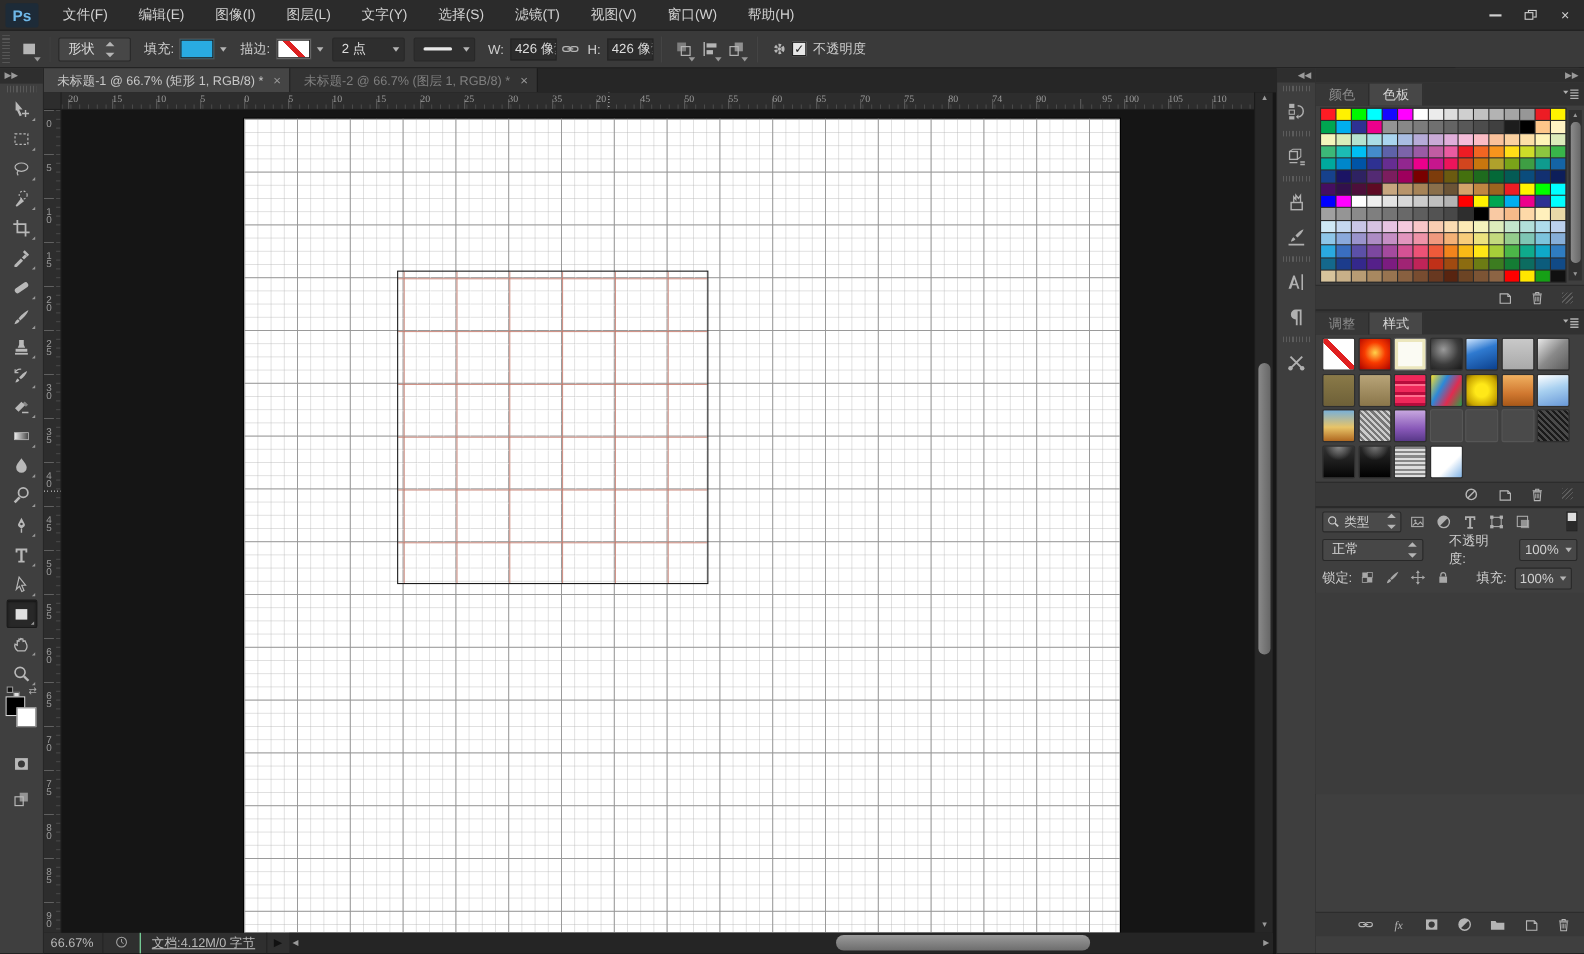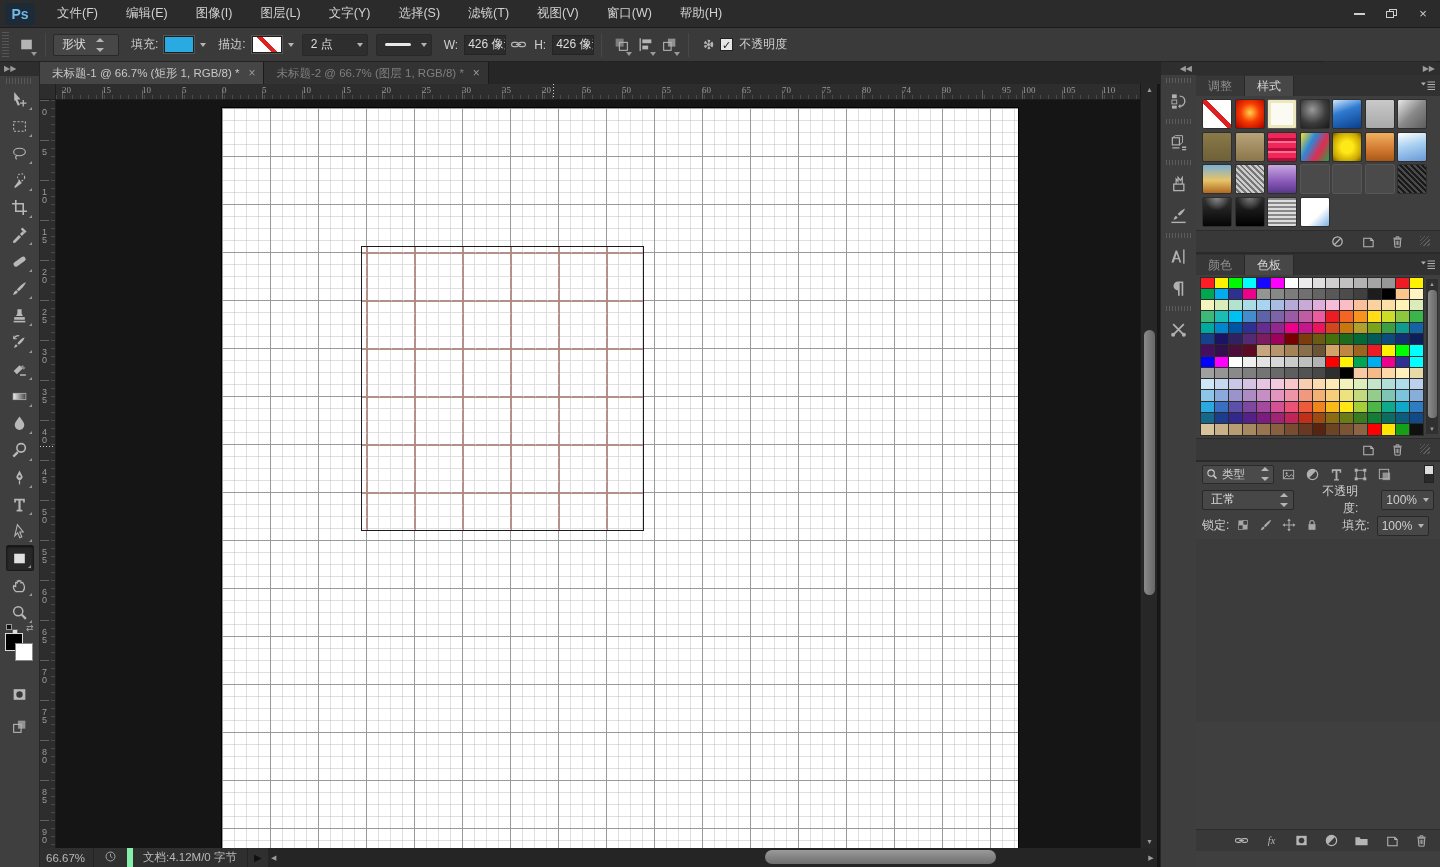--- a/index.html
+++ b/index.html
@@ -130,22 +130,22 @@
              border-left:1px solid #1b1b1b; }
   .vscroll .arr { position:absolute; left:0; width:17px; height:12px; color:#9a9a9a; font-size:7px;
              text-align:center; line-height:12px; }
   .vthumb { position:absolute; left:3px; top:246px; width:11px; height:265px; border-radius:6px;
             background:linear-gradient(90deg,#8a8a8a,#666); }
   .statusbar { position:absolute; left:40px; top:848px; width:1117px; height:19px; background:#2f2f2f;
                display:flex; align-items:center; font-size:11.5px; color:#b9b9b9; }
   .sb-zoom { padding:0 8px 0 6px; border-right:1px solid #242424; height:100%; display:flex; align-items:center; }
   .sb-clock { margin:0 10px; color:#a5a5a5; }
   .sb-clock svg { width:13px; height:13px; }
-  .sb-doc { padding:0 10px; border-left:6px solid #86efac; border-right:1px solid #242424; height:100%;
-            display:flex; align-items:center; }
+  .sb-doc { padding:0 10px; border-left:1px solid #86efac; border-right:1px solid #242424; height:100%;
+            display:flex; align-items:center;text-decoration:underline; }
   .sb-flyout { color:#111; font-size:10px; margin:0 6px; }
   .hscroll { position:relative; flex:1; height:100%; background:#252525; }
   .hscroll .arr { position:absolute; top:0; height:19px; width:12px; color:#9a9a9a; font-size:7px;
             line-height:19px; text-align:center; }
   .hthumb { position:absolute; left:497px; top:2px; width:231px; height:14px; border-radius:7px;
             background:linear-gradient(#9a9a9a,#6e6e6e); }
 
   
   .rightstrip { position:absolute; left:1160px; top:62px; width:36px; height:805px; background:#3e3e3e;
                 border-left:1px solid #262626; }
@@ -194,21 +194,21 @@
 
   
   .lrow { display:flex; align-items:center; padding:0 6px; color:#cfcfcf; }
   .filter-row { height:25px; gap:5px; }
   .filter-combo { height:19px; background:#4a4a4a; border:1px solid #2a2a2a; border-radius:2px;
                   display:flex; align-items:center; padding:0 3px; gap:4px; font-size:11.5px; }
   .fic { width:19px; height:19px; display:flex; align-items:center; justify-content:center; color:#b0b0b0; }
   .fic svg { width:15px; height:15px; }
   .filter-toggle { margin-left:auto; width:10px; height:18px; background:linear-gradient(#ddd 0 50%,#2a2a2a 50%);
                   border:1px solid #222; }
-  .blend-row { height:26px; gap:23px;text-align:right; }
+  .blend-row { height:26px; gap:23px; }
   .blend-combo { width:112px; height:20px; }
   .mini-combo { height:20px; background:#474747; border:1px solid #282828; border-radius:2px;
                 display:flex; align-items:center; padding:0 4px; }
   .lock-row { height:26px; gap:7px; font-size:12px; }
   .lockic { width:16px; height:16px; color:#a8a8a8; }
   .lockic svg { width:14px; height:14px; }
   .layer-row { height:40px; border-bottom:1px solid #373737; background:#434343; padding:0; }
   .layer-row.sel { background:#56697a; color:#fff; }
   .eye-cell { width:28px; height:100%; border-right:1px solid #353535; display:flex; align-items:center;
               justify-content:center; color:#ddd; }
@@ -708,21 +708,21 @@
       <span class="rlab" style="left: 126px;">5</span>
       <span class="rlab" style="left: 166px;">0</span>
       <span class="rlab" style="left: 206px;">5</span>
       <span class="rlab" style="left: 246px;">10</span>
       <span class="rlab" style="left: 286px;">15</span>
       <span class="rlab" style="left: 326px;">20</span>
       <span class="rlab" style="left: 366px;">25</span>
       <span class="rlab" style="left: 406px;">30</span>
       <span class="rlab" style="left: 446px;">35</span>
       <span class="rlab" style="left: 486px;">20</span>
-      <span class="rlab" style="left: 526px;">56</span>
+      <span class="rlab" style="left: 526px;">45</span>
       <span class="rlab" style="left: 566px;">50</span>
       <span class="rlab" style="left: 606px;">55</span>
       <span class="rlab" style="left: 646px;">60</span>
       <span class="rlab" style="left: 686px;">65</span>
       <span class="rlab" style="left: 726px;">70</span>
       <span class="rlab" style="left: 766px;">75</span>
       <span class="rlab" style="left: 806px;">80</span>
       <span class="rlab" style="left: 846px;">74</span>
       <span class="rlab" style="left: 886px;">90</span>
       <span class="rlab" style="left: 946px;">95</span>
@@ -876,75 +876,20 @@
         <div class="strip-icon">
           <svg>
             <use href="#i-clone-source"></use>
           </svg>
         </div>
       </div>
   </div>
 
   <div class="rightpanels">
     <div class="panels-head">▶▶</div>
-
-    <div class="panel">
-      <div class="ptabs">
-          <div class="ptab">调整</div>
-          <div class="ptab active">样式</div>
-          <span class="pmenu"><svg>
-              <use href="#i-menu"></use>
-            </svg></span>
-        </div>
-      <div class="styles-grid">
-          <div class="style-item" style="background: linear-gradient(45deg, transparent 44%, rgb(224, 32, 32) 44%, rgb(224, 32, 32) 56%, transparent 56%), rgb(255, 255, 255);"></div>
-          <div class="style-item" style="background: radial-gradient(circle at 50% 45%, rgb(255, 210, 74) 0%, rgb(248, 59, 0) 45%, rgb(168, 0, 0) 100%);"></div>
-          <div class="style-item sel" style="background: rgb(251, 251, 243);"></div>
-          <div class="style-item" style="background: radial-gradient(circle at 40% 35%, rgb(154, 154, 154) 0%, rgb(60, 60, 60) 55%, rgb(24, 24, 24) 100%);"></div>
-          <div class="style-item" style="background: linear-gradient(160deg, rgb(207, 230, 255) 0%, rgb(47, 122, 208) 40%, rgb(11, 63, 140) 100%);"></div>
-          <div class="style-item" style="background: linear-gradient(rgb(201, 201, 201), rgb(169, 169, 169));"></div>
-          <div class="style-item" style="background: linear-gradient(135deg, rgb(232, 232, 232) 0%, rgb(138, 138, 138) 50%, rgb(92, 92, 92) 100%);"></div>
-          <div class="style-item" style="background: linear-gradient(rgb(138, 122, 72), rgb(110, 96, 56));"></div>
-          <div class="style-item" style="background: linear-gradient(rgb(184, 164, 120), rgb(138, 118, 74));"></div>
-          <div class="style-item" style="background: repeating-linear-gradient(rgb(240, 40, 90) 0px, rgb(240, 40, 90) 5px, rgb(184, 12, 60) 5px, rgb(184, 12, 60) 8px, rgb(255, 110, 142) 8px, rgb(255, 110, 142) 10px);"></div>
-          <div class="style-item" style="background: linear-gradient(120deg, rgb(248, 224, 44) 0%, rgb(44, 136, 216) 35%, rgb(224, 44, 80) 65%, rgb(40, 160, 72) 100%);"></div>
-          <div class="style-item" style="background: radial-gradient(circle, rgb(255, 232, 24) 30%, rgb(200, 164, 0) 75%, rgb(110, 88, 0) 100%);"></div>
-          <div class="style-item" style="background: linear-gradient(rgb(240, 176, 96) 0%, rgb(208, 120, 48) 60%, rgb(168, 88, 24) 100%);"></div>
-          <div class="style-item" style="background: linear-gradient(165deg, rgb(255, 255, 255) 0%, rgb(168, 208, 240) 45%, rgb(104, 152, 216) 100%);"></div>
-          <div class="style-item" style="background: linear-gradient(rgb(120, 176, 216) 0%, rgb(232, 196, 104) 55%, rgb(176, 104, 32) 100%);"></div>
-          <div class="style-item" style="background: repeating-linear-gradient(45deg, rgb(204, 204, 204) 0px, rgb(204, 204, 204) 2px, rgb(119, 119, 119) 2px, rgb(119, 119, 119) 4px);"></div>
-          <div class="style-item" style="background: linear-gradient(rgb(200, 168, 224) 0%, rgb(136, 88, 184) 60%, rgb(88, 56, 136) 100%);"></div>
-          <div class="style-item faint" style="background: rgb(74, 74, 74);"></div>
-          <div class="style-item faint" style="background: rgb(74, 74, 74);"></div>
-          <div class="style-item faint" style="background: rgb(74, 74, 74);"></div>
-          <div class="style-item" style="background: repeating-linear-gradient(45deg, rgb(26, 26, 26) 0px, rgb(26, 26, 26) 2px, rgb(74, 74, 74) 2px, rgb(74, 74, 74) 4px);"></div>
-          <div class="style-item" style="background: radial-gradient(circle at 50% 0%, rgb(136, 136, 136) 0%, transparent 40%), linear-gradient(rgb(51, 51, 51), rgb(5, 5, 5));"></div>
-          <div class="style-item" style="background: radial-gradient(circle at 50% 0%, rgb(119, 119, 119) 0%, transparent 40%), linear-gradient(rgb(42, 42, 42), rgb(0, 0, 0));"></div>
-          <div class="style-item" style="background: repeating-linear-gradient(0deg, rgb(221, 221, 221) 0px, rgb(221, 221, 221) 2px, rgb(136, 136, 136) 2px, rgb(136, 136, 136) 4px);"></div>
-          <div class="style-item" style="background: linear-gradient(135deg, rgb(255, 255, 255) 60%, rgb(127, 178, 229) 100%);"></div>
-        </div>
-      <div class="pbottom">
-        <div class="iconbtn">
-            <svg>
-              <use href="#i-prohibit"></use>
-            </svg>
-          </div>
-        <div class="iconbtn">
-            <svg>
-              <use href="#i-new-layer"></use>
-            </svg>
-          </div>
-        <div class="iconbtn">
-            <svg>
-              <use href="#i-trash"></use>
-            </svg>
-          </div>
-        <span class="corner-grip"></span>
-      </div>
-    </div>
 
     <div class="panel">
       <div class="ptabs">
           <div class="ptab">颜色</div>
           <div class="ptab active">色板</div>
           <span class="pmenu"><svg>
               <use href="#i-menu"></use>
             </svg></span>
         </div>
       <div class="swgrid-wrap">
@@ -1188,20 +1133,75 @@
           </div>
         <div class="iconbtn">
             <svg>
               <use href="#i-trash"></use>
             </svg>
           </div>
         <span class="corner-grip"></span>
       </div>
     </div>
 
+    <div class="panel">
+      <div class="ptabs">
+          <div class="ptab">调整</div>
+          <div class="ptab active">样式</div>
+          <span class="pmenu"><svg>
+              <use href="#i-menu"></use>
+            </svg></span>
+        </div>
+      <div class="styles-grid">
+          <div class="style-item" style="background: linear-gradient(45deg, transparent 44%, rgb(224, 32, 32) 44%, rgb(224, 32, 32) 56%, transparent 56%), rgb(255, 255, 255);"></div>
+          <div class="style-item" style="background: radial-gradient(circle at 50% 45%, rgb(255, 210, 74) 0%, rgb(248, 59, 0) 45%, rgb(168, 0, 0) 100%);"></div>
+          <div class="style-item sel" style="background: rgb(251, 251, 243);"></div>
+          <div class="style-item" style="background: radial-gradient(circle at 40% 35%, rgb(154, 154, 154) 0%, rgb(60, 60, 60) 55%, rgb(24, 24, 24) 100%);"></div>
+          <div class="style-item" style="background: linear-gradient(160deg, rgb(207, 230, 255) 0%, rgb(47, 122, 208) 40%, rgb(11, 63, 140) 100%);"></div>
+          <div class="style-item" style="background: linear-gradient(rgb(201, 201, 201), rgb(169, 169, 169));"></div>
+          <div class="style-item" style="background: linear-gradient(135deg, rgb(232, 232, 232) 0%, rgb(138, 138, 138) 50%, rgb(92, 92, 92) 100%);"></div>
+          <div class="style-item" style="background: linear-gradient(rgb(138, 122, 72), rgb(110, 96, 56));"></div>
+          <div class="style-item" style="background: linear-gradient(rgb(184, 164, 120), rgb(138, 118, 74));"></div>
+          <div class="style-item" style="background: repeating-linear-gradient(rgb(240, 40, 90) 0px, rgb(240, 40, 90) 5px, rgb(184, 12, 60) 5px, rgb(184, 12, 60) 8px, rgb(255, 110, 142) 8px, rgb(255, 110, 142) 10px);"></div>
+          <div class="style-item" style="background: linear-gradient(120deg, rgb(248, 224, 44) 0%, rgb(44, 136, 216) 35%, rgb(224, 44, 80) 65%, rgb(40, 160, 72) 100%);"></div>
+          <div class="style-item" style="background: radial-gradient(circle, rgb(255, 232, 24) 30%, rgb(200, 164, 0) 75%, rgb(110, 88, 0) 100%);"></div>
+          <div class="style-item" style="background: linear-gradient(rgb(240, 176, 96) 0%, rgb(208, 120, 48) 60%, rgb(168, 88, 24) 100%);"></div>
+          <div class="style-item" style="background: linear-gradient(165deg, rgb(255, 255, 255) 0%, rgb(168, 208, 240) 45%, rgb(104, 152, 216) 100%);"></div>
+          <div class="style-item" style="background: linear-gradient(rgb(120, 176, 216) 0%, rgb(232, 196, 104) 55%, rgb(176, 104, 32) 100%);"></div>
+          <div class="style-item" style="background: repeating-linear-gradient(45deg, rgb(204, 204, 204) 0px, rgb(204, 204, 204) 2px, rgb(119, 119, 119) 2px, rgb(119, 119, 119) 4px);"></div>
+          <div class="style-item" style="background: linear-gradient(rgb(200, 168, 224) 0%, rgb(136, 88, 184) 60%, rgb(88, 56, 136) 100%);"></div>
+          <div class="style-item faint" style="background: rgb(74, 74, 74);"></div>
+          <div class="style-item faint" style="background: rgb(74, 74, 74);"></div>
+          <div class="style-item faint" style="background: rgb(74, 74, 74);"></div>
+          <div class="style-item" style="background: repeating-linear-gradient(45deg, rgb(26, 26, 26) 0px, rgb(26, 26, 26) 2px, rgb(74, 74, 74) 2px, rgb(74, 74, 74) 4px);"></div>
+          <div class="style-item" style="background: radial-gradient(circle at 50% 0%, rgb(136, 136, 136) 0%, transparent 40%), linear-gradient(rgb(51, 51, 51), rgb(5, 5, 5));"></div>
+          <div class="style-item" style="background: radial-gradient(circle at 50% 0%, rgb(119, 119, 119) 0%, transparent 40%), linear-gradient(rgb(42, 42, 42), rgb(0, 0, 0));"></div>
+          <div class="style-item" style="background: repeating-linear-gradient(0deg, rgb(221, 221, 221) 0px, rgb(221, 221, 221) 2px, rgb(136, 136, 136) 2px, rgb(136, 136, 136) 4px);"></div>
+          <div class="style-item" style="background: linear-gradient(135deg, rgb(255, 255, 255) 60%, rgb(127, 178, 229) 100%);"></div>
+        </div>
+      <div class="pbottom">
+        <div class="iconbtn">
+            <svg>
+              <use href="#i-prohibit"></use>
+            </svg>
+          </div>
+        <div class="iconbtn">
+            <svg>
+              <use href="#i-new-layer"></use>
+            </svg>
+          </div>
+        <div class="iconbtn">
+            <svg>
+              <use href="#i-trash"></use>
+            </svg>
+          </div>
+        <span class="corner-grip"></span>
+      </div>
+    </div>
+
     <div class="panel" style="position:relative;height:389px;border-bottom:none">
       <div class="lrow filter-row">
         <div class="filter-combo" style="width:72px">
           <svg style="width:12px;height:12px">
               <use href="#i-zoom"></use>
             </svg>
           <span>类型</span>
           <span class="spin" style="margin-left:auto"></span>
         </div>
         <span class="fic">

